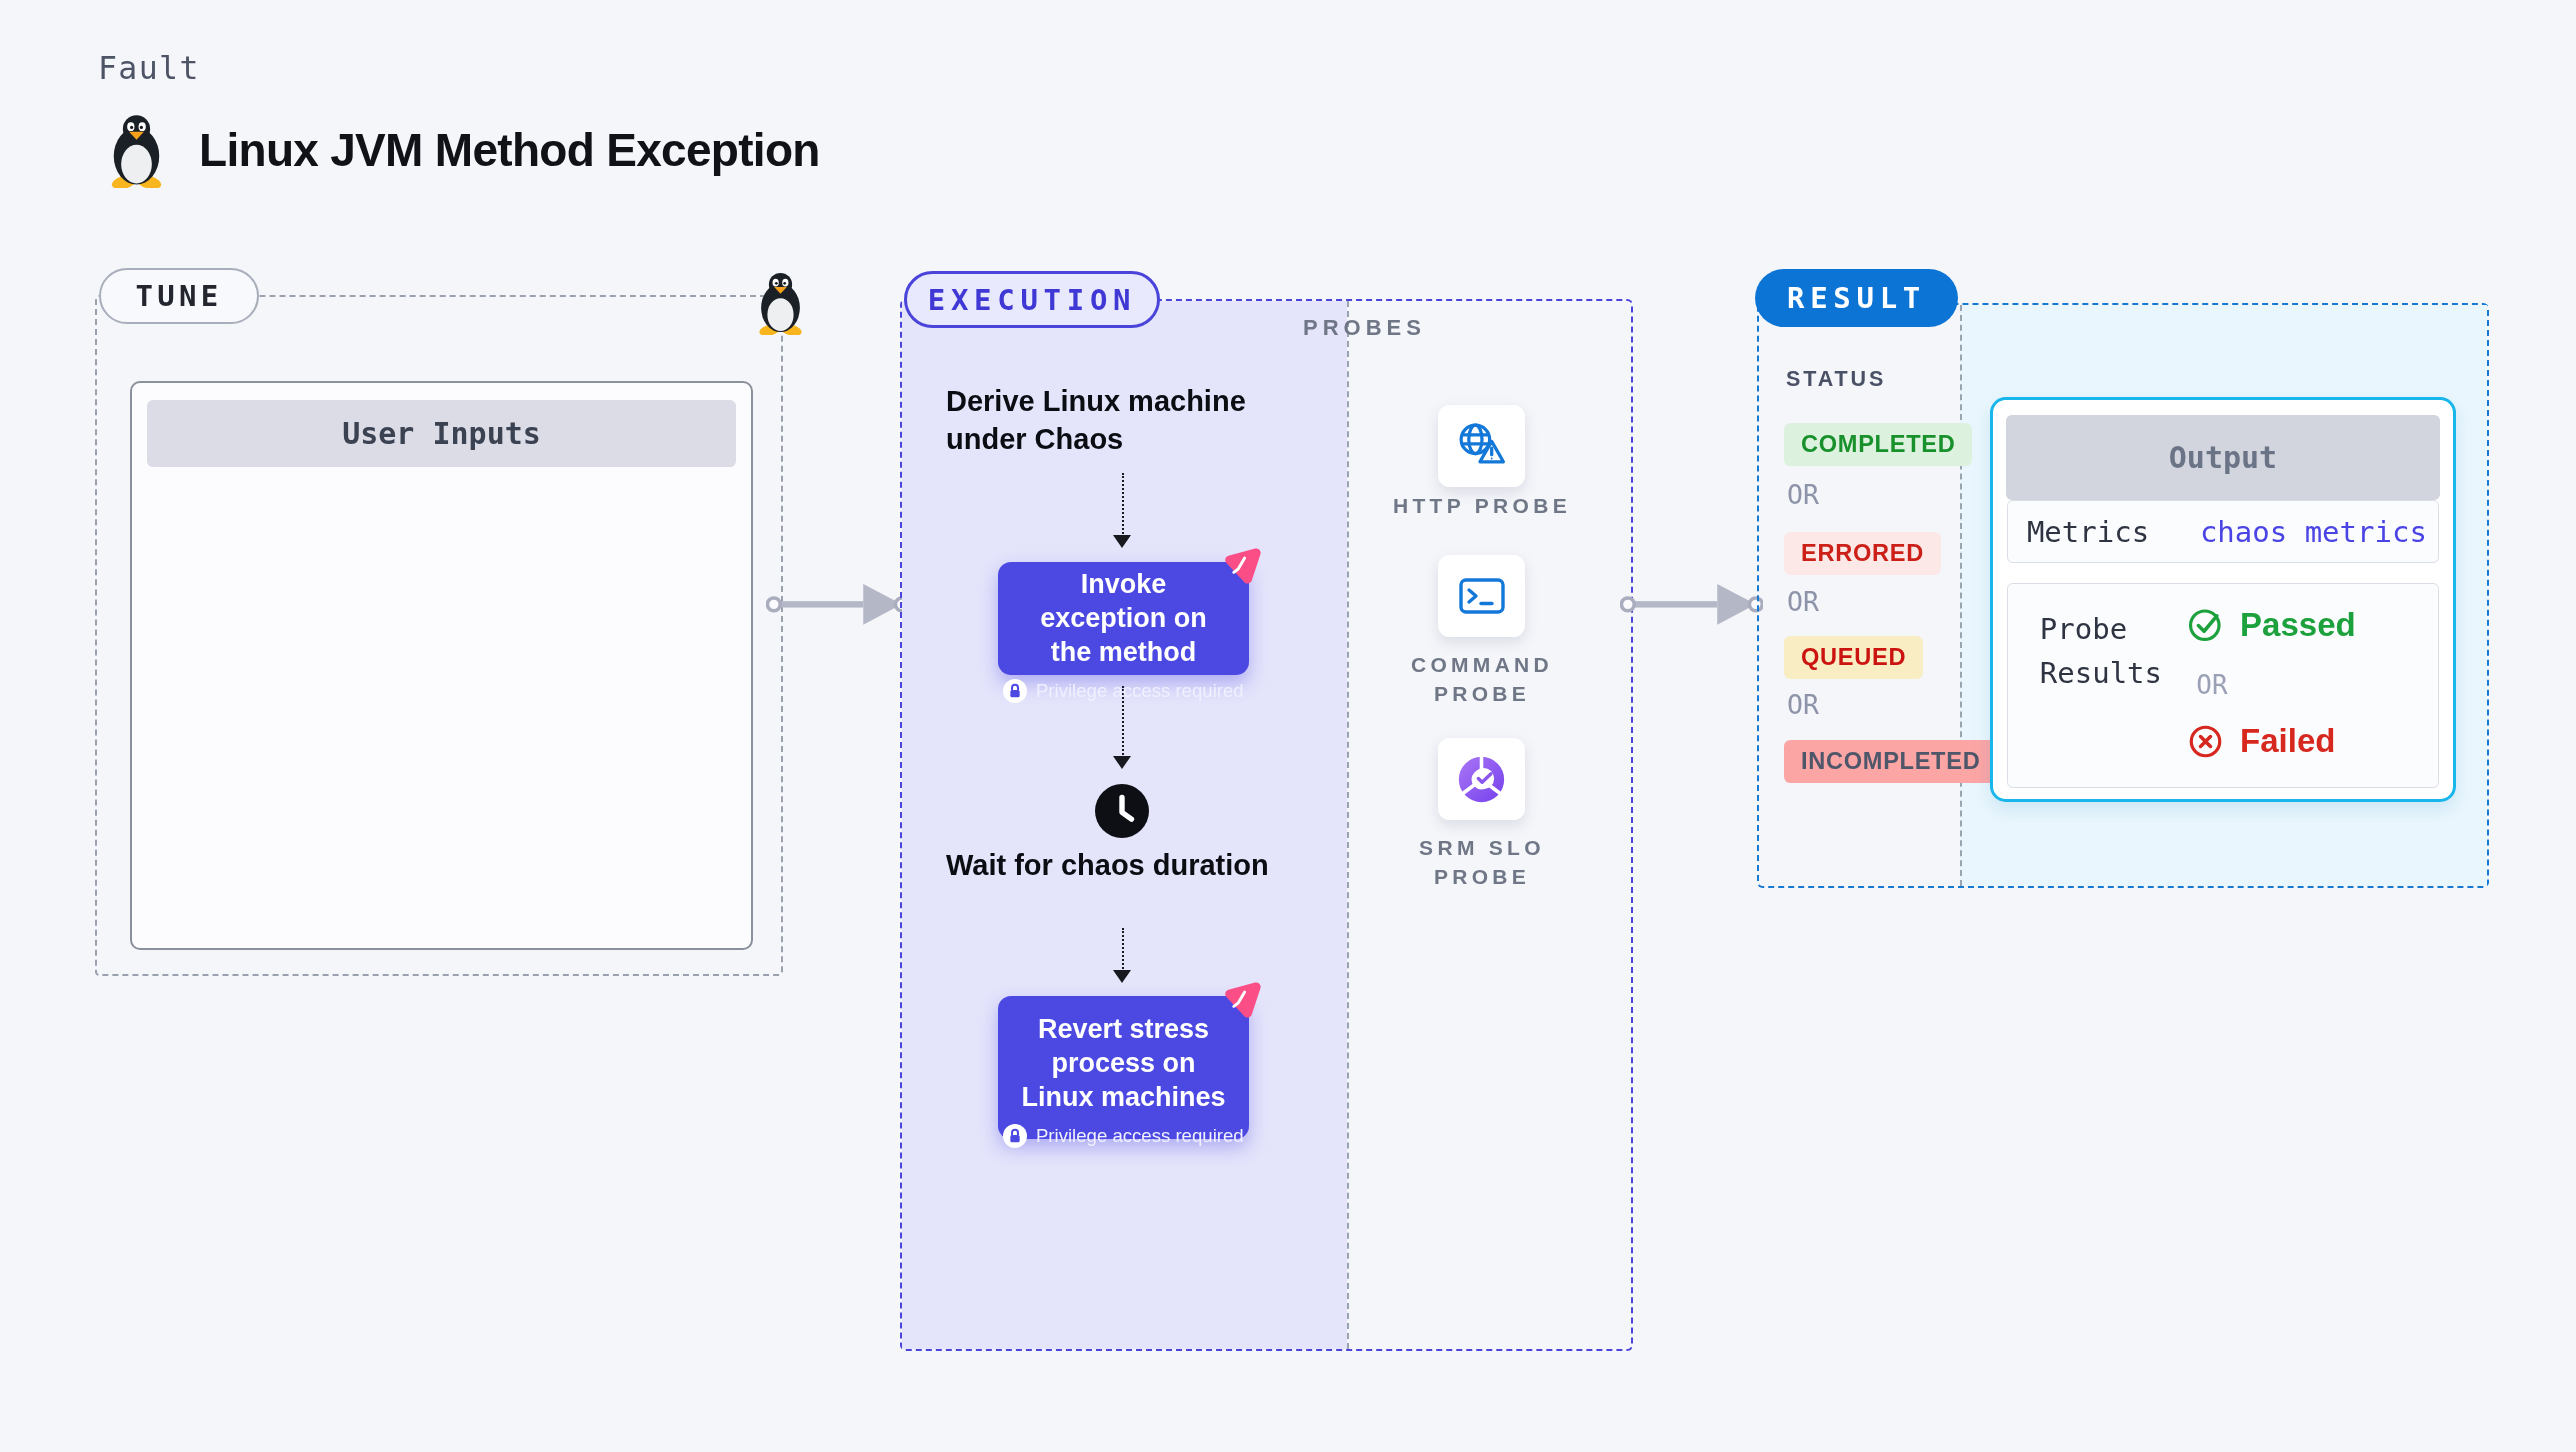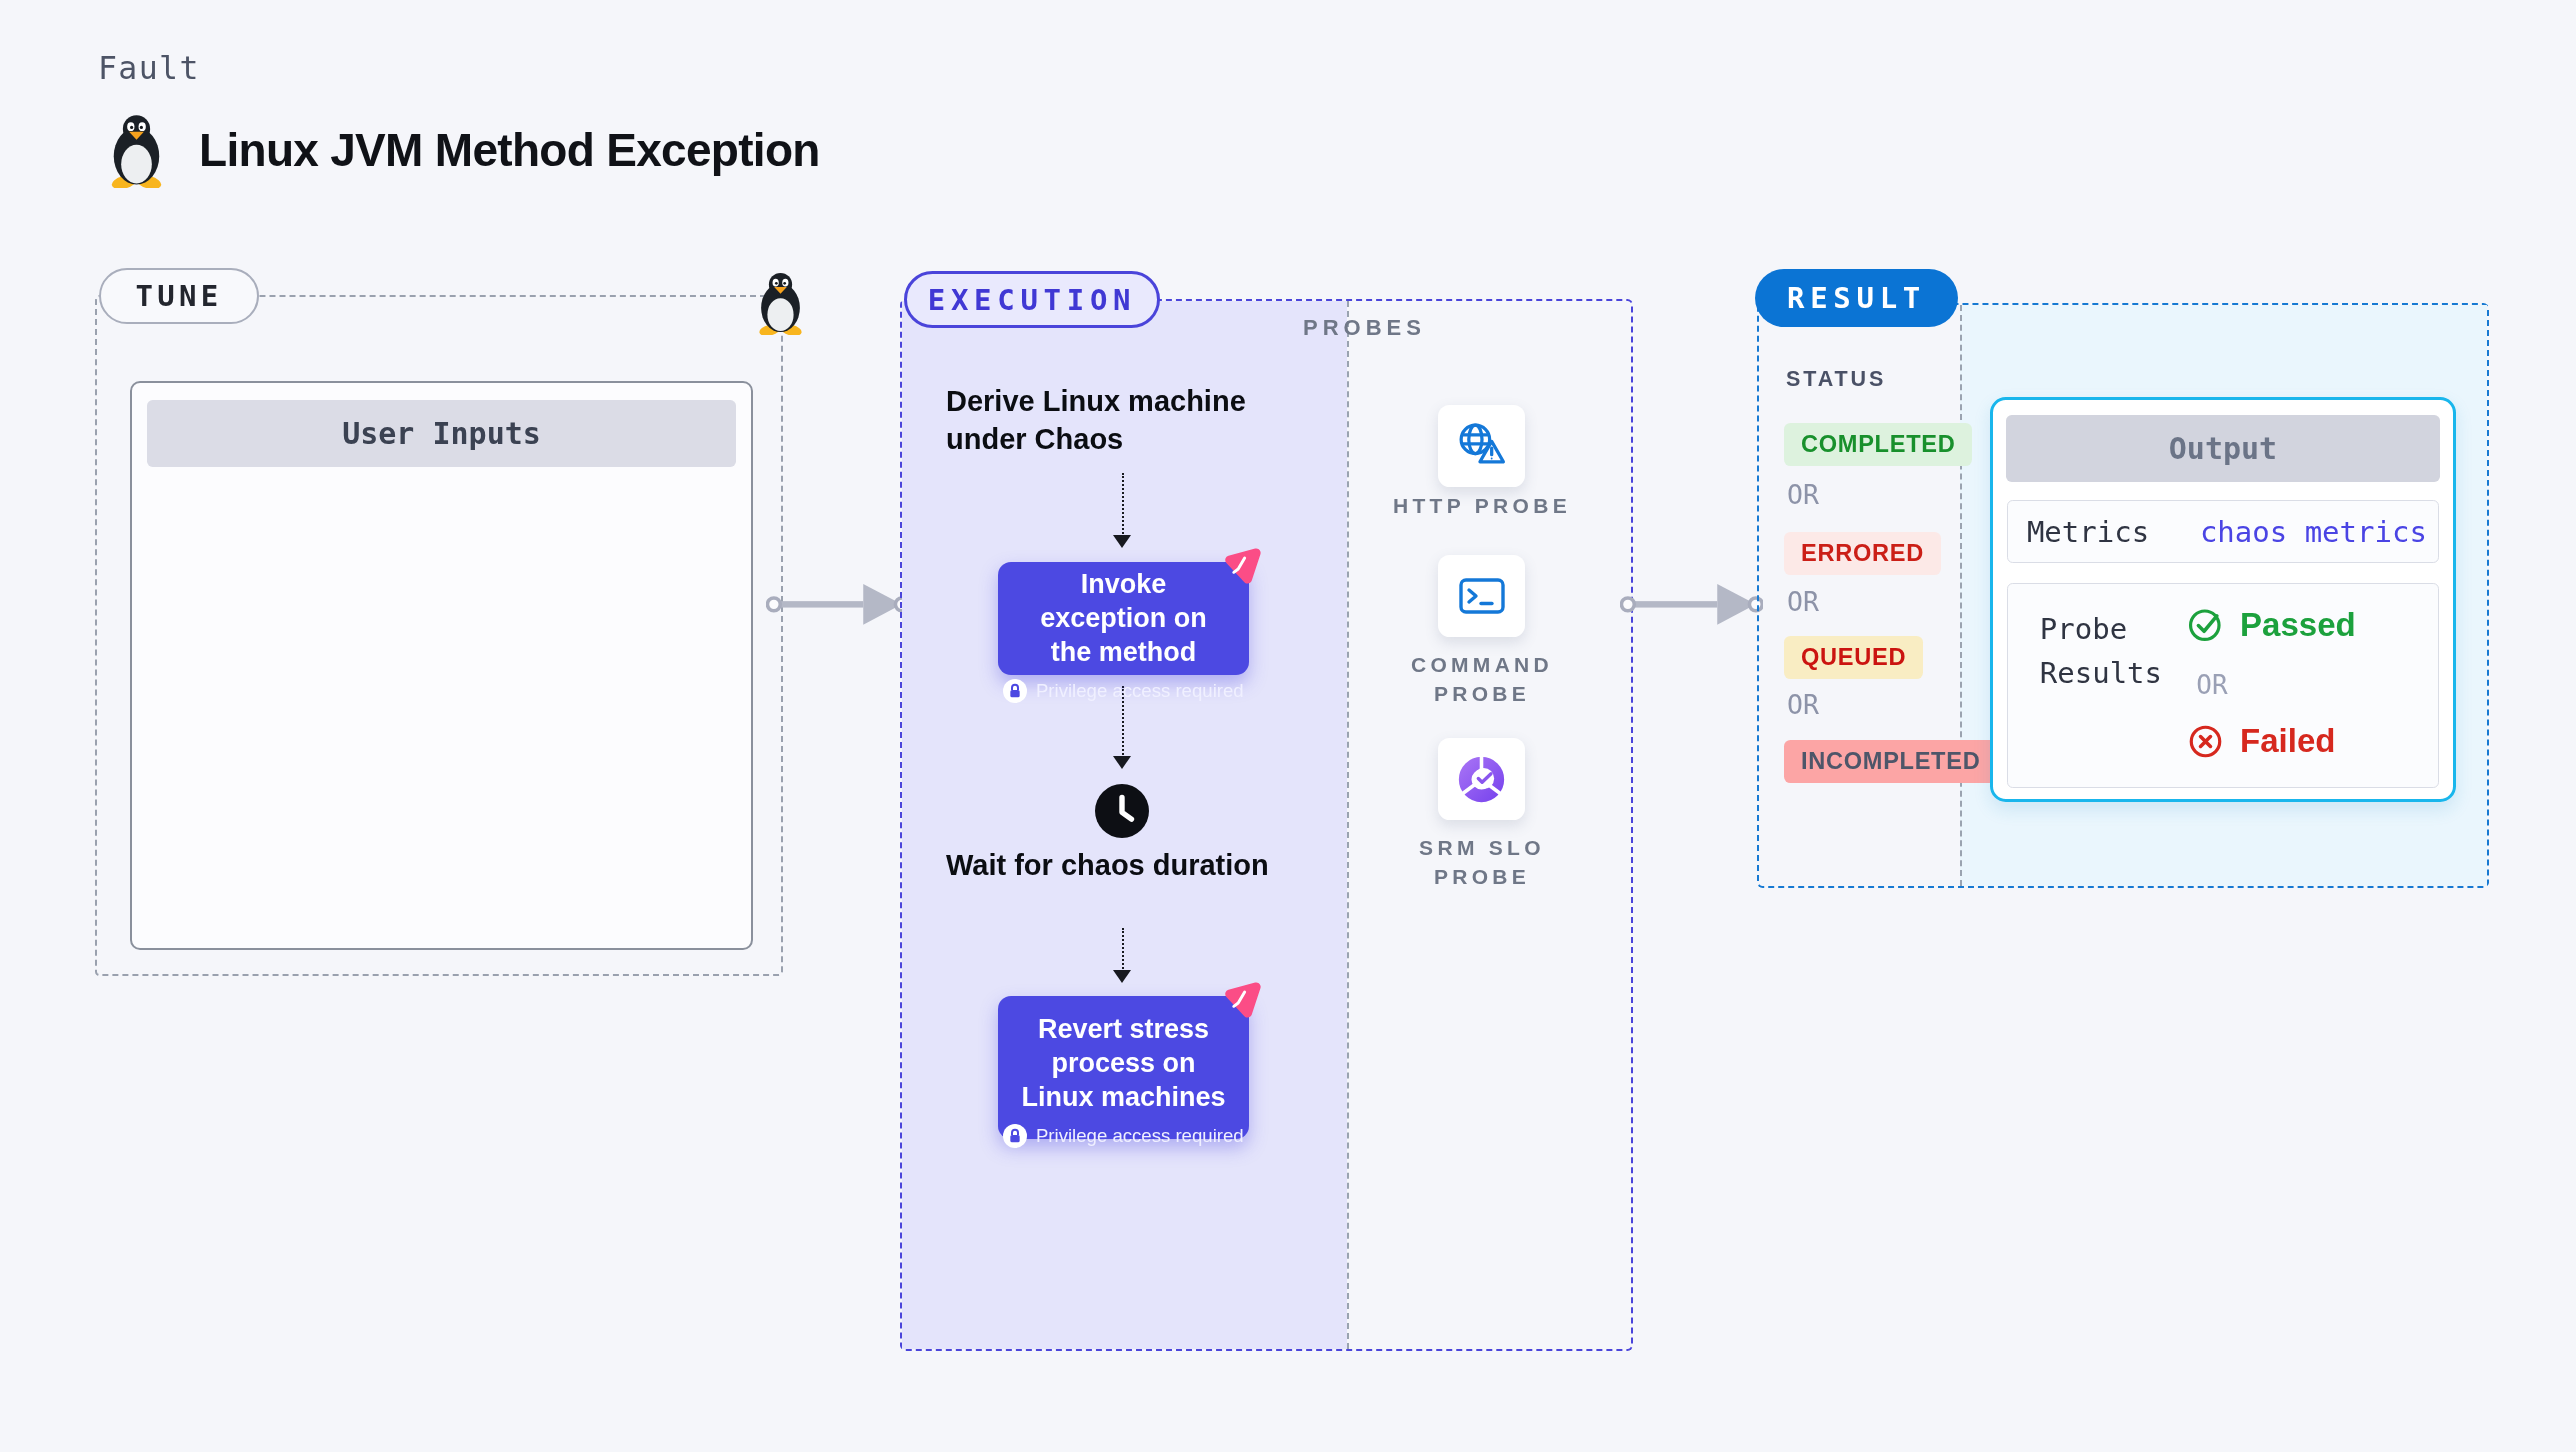--- a/index.html
+++ b/index.html
@@ -90,21 +90,21 @@
   .badge-red    { background:#fce9e7; color:#cb1f17; }
   .badge-yellow { background:#f9edc3; color:#cb1410; }
   .badge-gray   { background:#fca5a5; color:#4e5669; }
   .or-label { position:absolute; left:1787px; font-size:26.5px; color:#8d93a8;
     font-family:"DejaVu Sans Mono", monospace; }
 
   
   #output-card { left:1990px; top:397px; width:466px; height:405px; background:#ffffff;
     border:3.6px solid #19b6ec; border-radius:15.8px; z-index:2;
     box-shadow:0 7.2px 17px rgba(25,140,200,.14); }
-  #output-header { left:13px; top:15px; right:13px; height:67px; background:#d2d4de;
+  #output-header { left:13px; top:15px; right:13px; height:85px; background:#d2d4de;
     border-radius:5.7px; display:flex; align-items:center; justify-content:center;
     font-size:30px; font-weight:600; color:#6b7487; }
   #metrics-row { left:14.3px; top:100px; right:14.3px; height:63px; background:#fbfcfe;
     border:1.4px solid #dadde6; border-radius:5.7px; display:flex; align-items:center; }
   #metrics-label { margin-left:18.6px; width:173px; font-size:29px; color:#2f3442; }
   #metrics-value { font-size:29px; color:#4a44e4; }
   #probe-results-box { left:14.3px; top:183px; right:14.3px; height:205px; background:#fbfcfe;
     border:1.4px solid #dadde6; border-radius:5.7px; }
   #probe-results-label { position:absolute; left:31.5px; top:24px; width:136px;
     font-size:29px; color:#2f3442; line-height:1.5; }

